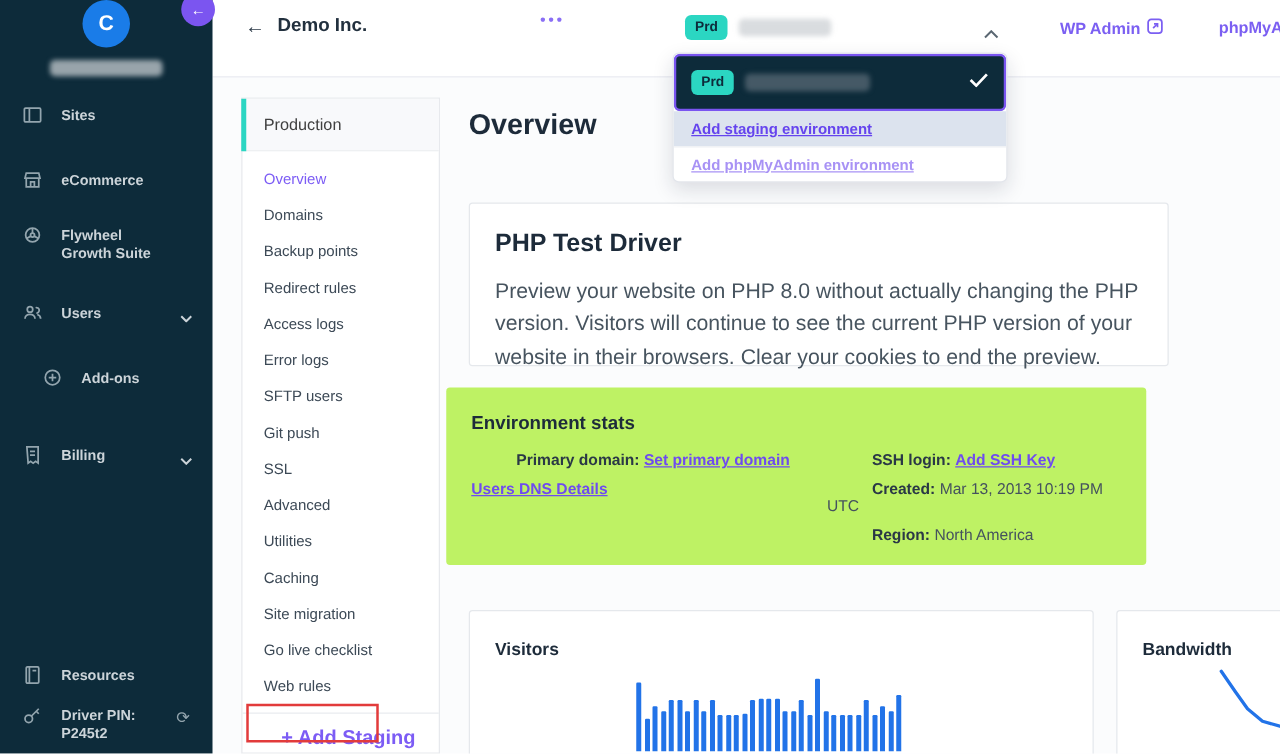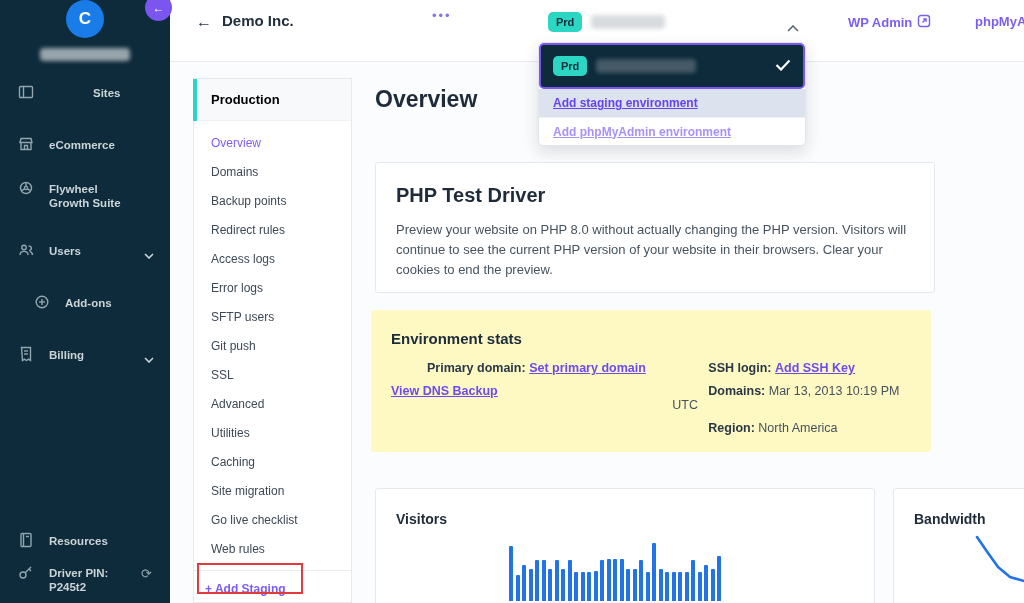--- a/index.html
+++ b/index.html
@@ -50,35 +50,35 @@
   .dd-row.hovered { background:#dce3ee; }
   .dd-row .dd-link { text-decoration:underline; font-weight:bold; }
   .dd-row.hovered .dd-link { color:#6544ee; }
   .dd-row.normal .dd-link { color:#a892f5; }
   .dd-row.normal { border-top:1px solid #eef0f4; }
 
   
   .envnav { position:absolute; left:193px; top:78px; width:159px; height:525px; background:#fff; border:1px solid #e7e9ed; z-index:3; }
   .envnav-header { position:relative; height:42px; background:#f8f9fb; border-bottom:1px solid #eef0f2; display:flex; align-items:center; }
   .envnav-header .teal-bar { position:absolute; left:-1px; top:0; width:4px; height:42px; background:#2bd6c2; }
-  .envnav-header .hd { margin-left:17px; font-size:13px; font-weight:bold; color:#000000; }
+  .envnav-header .hd { margin-left:17px; font-size:13px; font-weight:normal; color:#404040; }
   .envnav-items { padding-top:8px; }
   .nav-item { display:block; height:29px; line-height:29px; padding-left:17px; font-size:12px; color:#3c4956; text-decoration:none; cursor:pointer; }
   .nav-item.active { color:#7c5cf5; }
   .envnav-divider { margin-top:6px; border-top:1px solid #e9ebef; }
-  .add-staging { display:block; margin:11px 0 0 11px; font-size:12px; font-weight:bold; color:#7c5cf5; text-decoration:none; cursor:pointer; }
+  .add-staging { display:block; margin:11px 0 0 31px; font-size:16px; font-weight:bold; color:#7c5cf5; text-decoration:none; cursor:pointer; }
   .red-annotation { position:absolute; left:197px; top:563px; width:106px; height:31px; border:2px solid #e23b3b; z-index:7; pointer-events:none; }
 
   
   .page-title { position:absolute; left:375px; top:86px; font-size:23px; font-weight:bold; color:#1d2b3a; }
   .card { position:absolute; background:#fff; border:1px solid #e5e8ec; border-radius:3px; }
   .php-card { left:375px; top:162px; width:560px; height:131px; padding:21px 20px; }
   .card-title { font-size:20px; font-weight:bold; color:#1d2b3a; }
-  .php-body { margin-top:13px; font-size:13px; line-height:1.55; color:#47545f; }
-  .stats-card { left:371px; top:310px; width:560px; height:142px; padding:20px 20px; background:#fef9c3; border:none; }
+  .php-body { margin-top:13px; font-size:17px; line-height:1.55; color:#47545f; }
+  .stats-card { left:357px; top:310px; width:560px; height:142px; padding:20px 20px; background:#bef264; border:none; }
   .stats-grid { display:flex; margin-top:14px; }
   .stats-col { width:302px; }
   .stats-col + .stats-col { width:auto; }
   .stat-row { font-size:12.5px; color:#45525e; margin-bottom:9px; }
   .stat-label { font-weight:bold; color:#2a3846;padding-left:36px; }
   .stat-link { color:#6e4bf0; font-weight:bold; text-decoration:underline; cursor:pointer; }
   .contact-blur { display:inline-block; vertical-align:middle; width:92px; height:14px; background:#cfc2f5; }
   .visitors-card { left:375px; top:488px; width:500px; height:130px; padding:22px 20px; }
   .bandwidth-card { left:893px; top:488px; width:150px; height:130px; padding:22px 20px; }
   .chart-title { font-size:14px; font-weight:bold; color:#1d2b3a; }
@@ -90,21 +90,21 @@
 <body>
 
 <div class="screen">
 
   <aside class="sidebar">
     <button class="logo">
       <span>C</span>
     </button>
     <div class="blur-box account-blur"></div>
 
-    <div class="side-item" style="top:84px;gap:44px;">
+    <div class="side-item" style="top:84px;">
       <span class="ic">
         <svg viewBox="0 0 16 16">
             <rect x="1.5" y="2.5" width="13" height="11" rx="1"></rect>
             <line x1="5.5" y1="2.5" x2="5.5" y2="13.5"></line>
           </svg>
       </span>
       <span class="lbl">Sites</span>
     </div>
 
     <div class="side-item" style="top:136px;">
@@ -152,21 +152,21 @@
       <span class="ic">
         <svg viewBox="0 0 16 16">
             <circle cx="8" cy="8" r="5.8"></circle>
             <line x1="8" y1="5" x2="8" y2="11"></line>
             <line x1="5" y1="8" x2="11" y2="8"></line>
           </svg>
       </span>
       <span class="lbl">Add-ons</span>
     </div>
 
-    <div class="side-item" style="top:346px;">
+    <div class="side-item" style="top:356px;">
       <span class="ic">
         <svg viewBox="0 0 16 16">
             <path d="M3.5 1.5h9v13l-2-1.4-2 1.4-2-1.4-2 1.4z"></path>
             <line x1="6" y1="5" x2="10" y2="5"></line>
             <line x1="6" y1="8" x2="10" y2="8"></line>
           </svg>
       </span>
       <span class="lbl">Billing</span>
       <span class="chev">
         <svg viewBox="0 0 10 6">
@@ -288,30 +288,30 @@
 
   <section class="card stats-card">
     <div class="card-title" style="font-size:15px;">Environment stats</div>
     <div class="stats-grid">
       <div class="stats-col">
         <div class="stat-row">
           <span class="stat-label">Primary domain:</span>
           <a class="stat-link">Set primary domain</a>
         </div>
         <div class="stat-row">
-          <a class="stat-link">View DNS Backup</a>
+          <a class="stat-link">Users DNS Details</a>
         </div>
       </div>
       <div class="stats-col">
         <div class="stat-row">
           <span class="stat-label">SSH login:</span>
           <a class="stat-link">Add SSH Key</a>
         </div>
         <div class="stat-row">
-          <span class="stat-label">Domains:</span>
+          <span class="stat-label">Created:</span>
           <span>Mar 13, 2013 10:19 PM UTC</span>
         </div>
         <div class="stat-row">
           <span class="stat-label">Region:</span>
           <span>North America</span>
         </div>
       </div>
     </div>
   </section>
 

